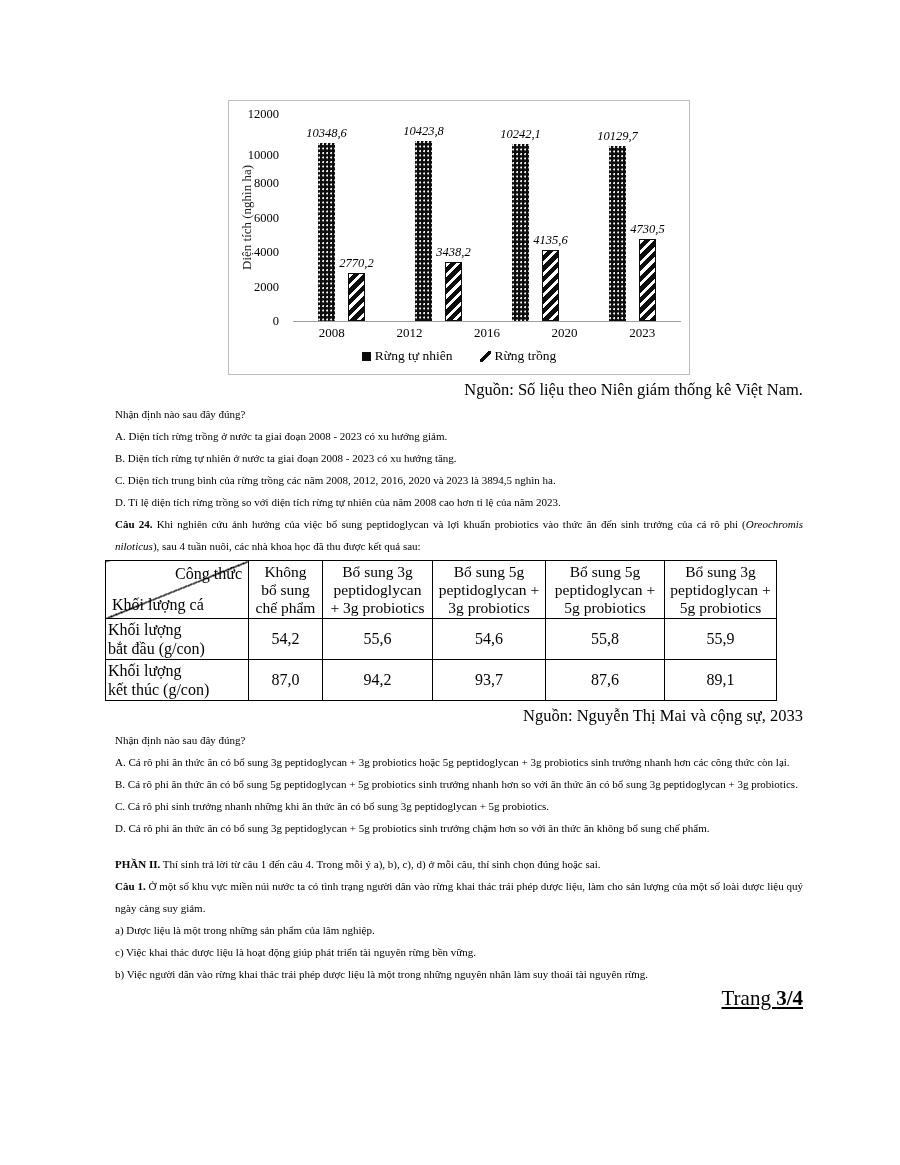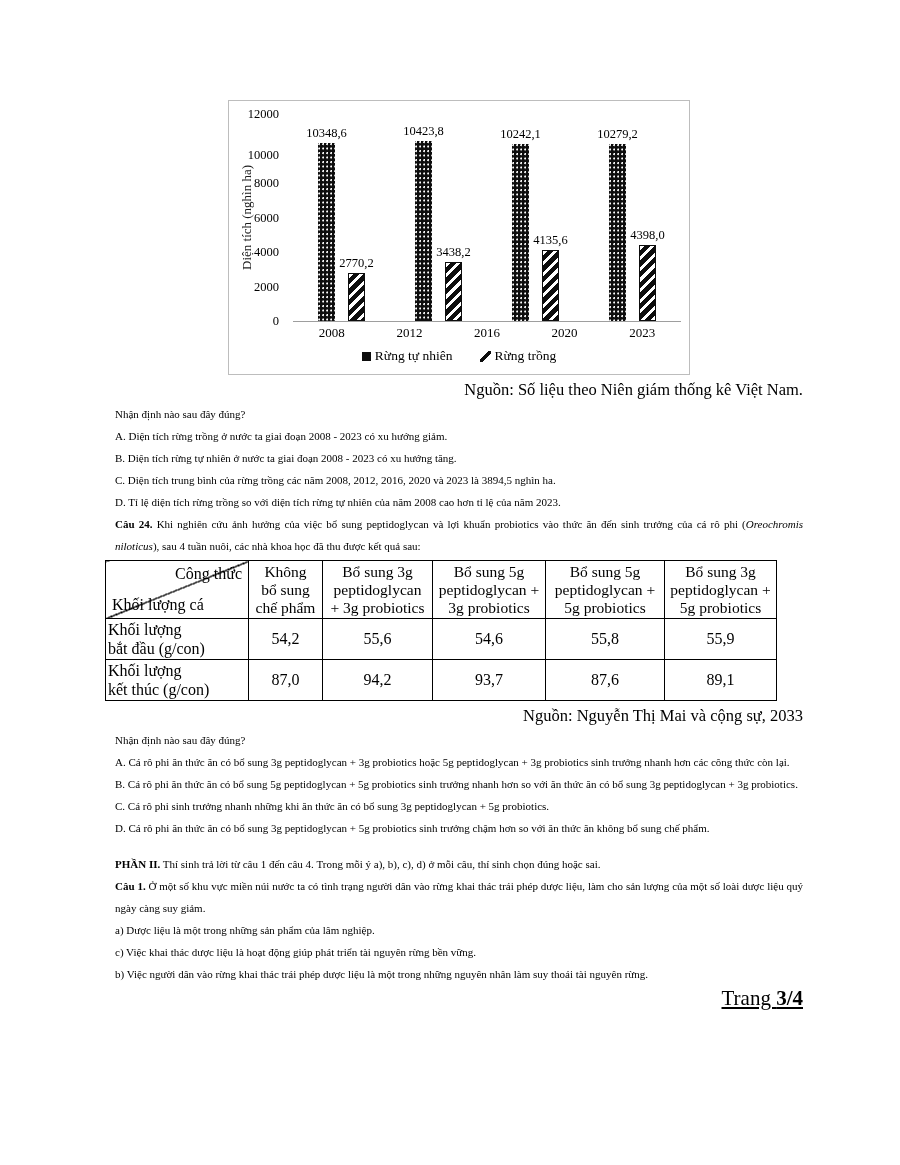--- a/index.html
+++ b/index.html
@@ -10,21 +10,21 @@
   
   .chart-area{position:relative;margin:100px 0 0 228px;width:462px;height:275px;
               border:1px solid #bdbdbd;box-sizing:border-box;background:#fff;}
   .ylabel{position:absolute;left:10px;top:13px;height:207px;width:18px;
           writing-mode:vertical-rl;transform:rotate(180deg);text-align:center;
           font-size:13px;color:#1a1a1a;}
   .yticks{position:absolute;left:0;top:13px;width:58px;height:207px;}
   .ytick{position:absolute;right:8px;transform:translateY(50%);font-size:12.5px;font-family:Liberation Serif, serif;}
   .plot{position:absolute;left:64px;top:13px;width:388px;height:207px;
         border-bottom:1.5px solid #9e9e9e;display:flex;}
-  .bar-group{flex:1 1 0;display:flex;align-items:flex-end;justify-content:center;gap:13px;height:100%;}
+  .bar-group{flex:1 1 0;display:flex;align-items:flex-end;justify-content:center;gap:13px;height:100%;font-style:italic;}
   .bar-wrap{display:flex;flex-direction:column;align-items:center;justify-content:flex-end;width:17px;}
   .bar-label{font-size:12.5px;margin-bottom:2px;white-space:nowrap;}
   .bar{width:100%;}
   .bar-dots{background-color:#0d0d0d;
             background-image:radial-gradient(circle at 1.2px 1.2px,#fff 0.9px,transparent 1.15px);
             background-size:4px 4.5px;}
   .bar-stripes{background:repeating-linear-gradient(135deg,#fff 0 3px,#0d0d0d 3px 7.5px);
                border:1px solid #0d0d0d;box-sizing:border-box;}
   .xlabels{position:absolute;left:64px;top:224px;width:388px;display:flex;}
   .xtick{flex:1;text-align:center;font-size:13px;}
@@ -95,26 +95,26 @@
             <div class="bar-label">10242,1</div>
             <div class="bar bar-dots" style="height: 176.7px;"></div>
           </div>
           <div class="bar-wrap">
             <div class="bar-label">4135,6</div>
             <div class="bar bar-stripes" style="height: 71.3px;"></div>
           </div>
         </div>
         <div class="bar-group">
           <div class="bar-wrap">
-            <div class="bar-label">10279,2</div>
-            <div class="bar bar-dots" style="height: 177.3px;"></div>
-          </div>
-          <div class="bar-wrap">
-            <div class="bar-label">4398,0</div>
-            <div class="bar bar-stripes" style="height: 75.9px;"></div>
+            <div class="bar-label">10129,7</div>
+            <div class="bar bar-dots" style="height: 174.7px;"></div>
+          </div>
+          <div class="bar-wrap">
+            <div class="bar-label">4730,5</div>
+            <div class="bar bar-stripes" style="height: 81.6px;"></div>
           </div>
         </div>
       </div>
     <div class="xlabels" id="xlabels">
         <span class="xtick">2008</span>
         <span class="xtick">2012</span>
         <span class="xtick">2016</span>
         <span class="xtick">2020</span>
         <span class="xtick">2023</span>
       </div>

